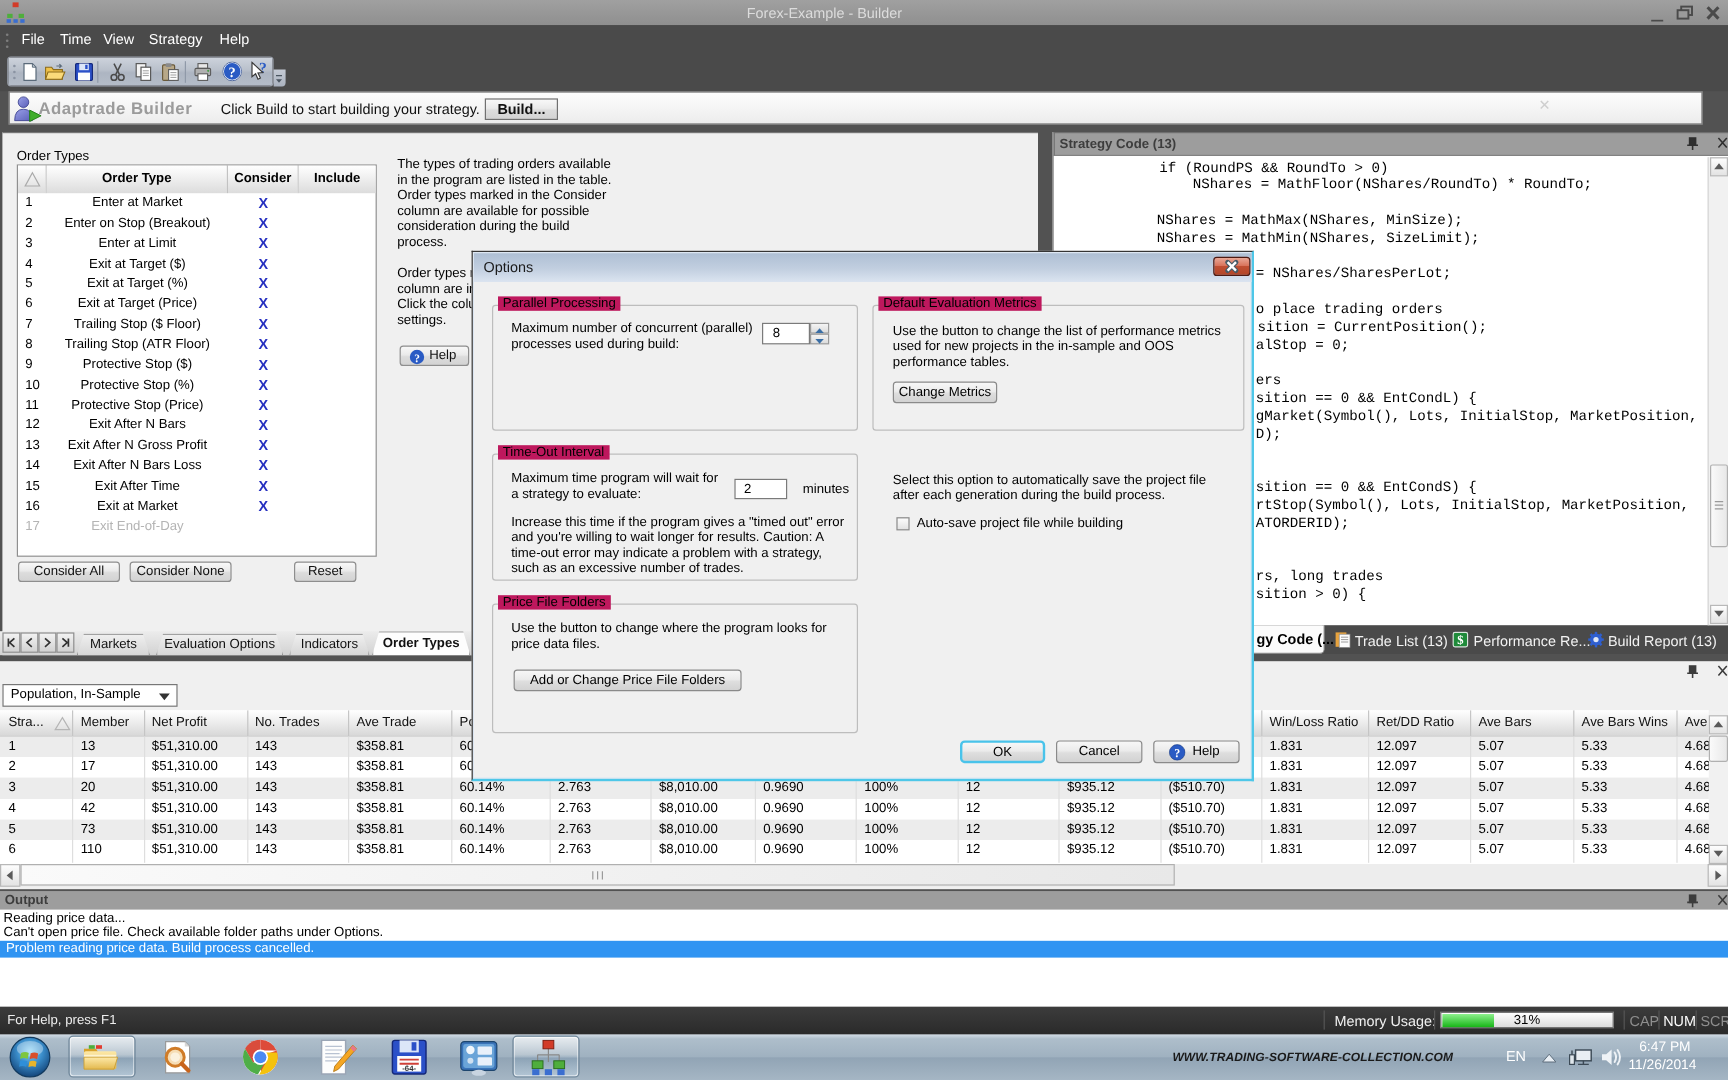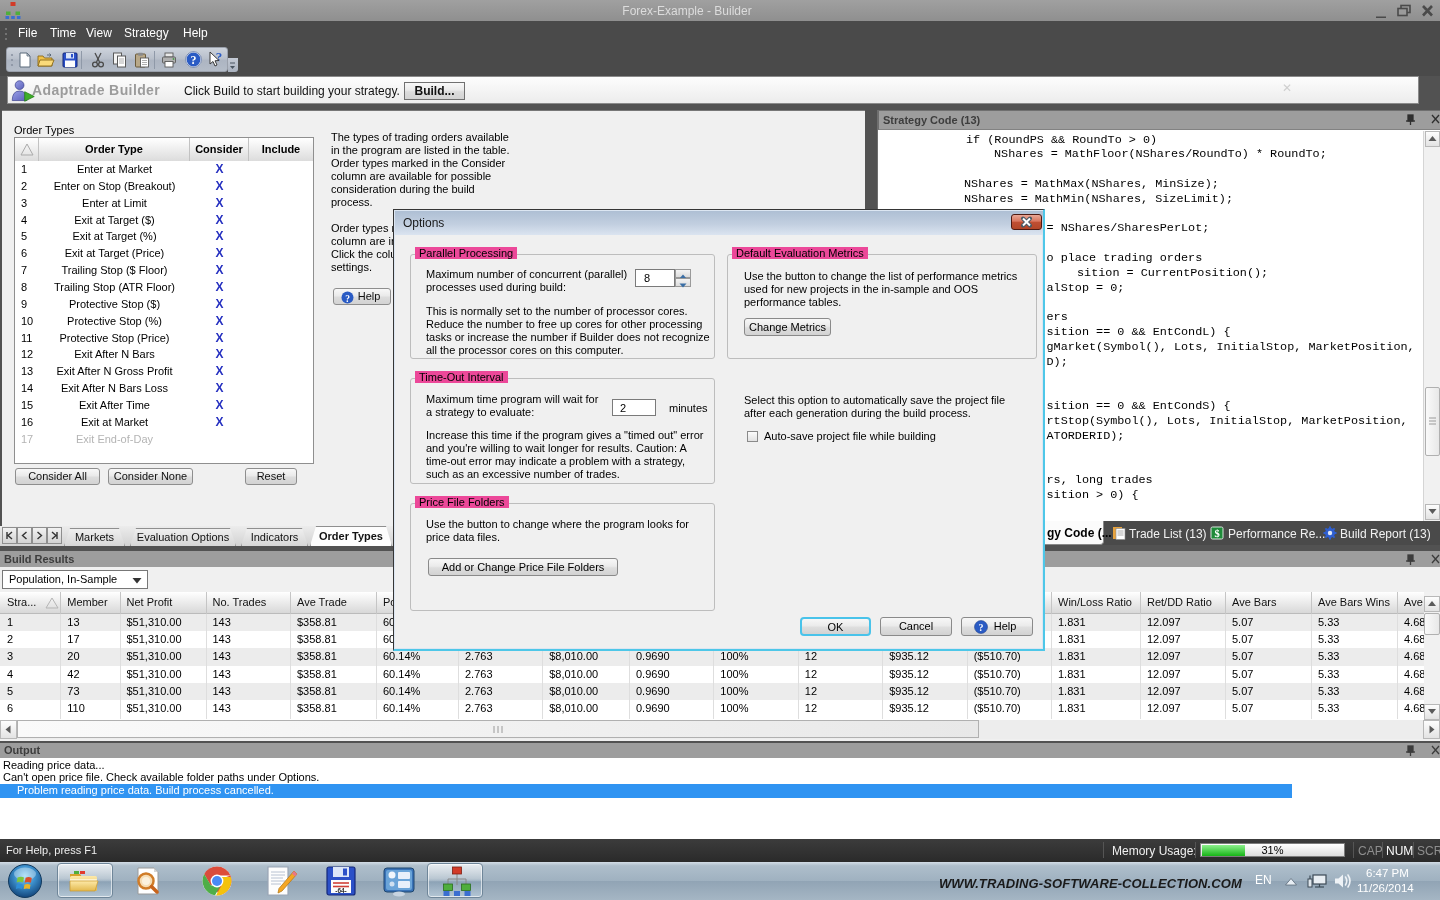--- a/index.html
+++ b/index.html
@@ -54,32 +54,32 @@
 .br-h { position:absolute; top:4px; color:#111; white-space:nowrap; }
 .br-sep { position:absolute; top:0; width:1px; height:22px; background:#c5c5c5; }
 .br-row { position:absolute; left:0; width:1424px; height:17.2px; }
 #br-rows { left:0; top:63px; width:1424px; height:104px; background:#fff; }
 #br-body-white { left:0; top:41px; width:1424px; height:128px; background:#fff; }
 .br-c { position:absolute; top:2px; color:#000; white-space:nowrap; }
 
 #output { left:0; top:743px; width:1440px; height:96px; background:#fff; }
 #out-head { left:0; top:0; width:1440px; height:15px; background:#9d9d9d; color:#3d3d3d; font-weight:bold; }
 .outline { position:absolute; left:3px; color:#000; }
-#out-blue { left:0; top:41px; width:1292px; height:14px; background:#3094f2; color:#fff; padding-left:17px; }
+#out-blue { left:0; top:41px; width:1440px; height:14px; background:#3094f2; color:#fff; padding-left:5px; }
 
 #statusbar { left:0; top:839px; width:1440px; height:23px; background:linear-gradient(#3c3c3c,#2a2a2a); color:#eee; }
 
 #taskbar { left:0; top:862px; width:1440px; height:38px; background:linear-gradient(#d3dde6,#aebecb 10%,#9fb1c0 50%,#91a4b5 51%,#a5b6c4); }
 .tbtn { position:absolute; top:1px; width:56px; height:35px; border:1px solid #6f8699; border-radius:4px; background:linear-gradient(rgba(255,255,255,0.7),rgba(255,255,255,0.25) 45%,rgba(130,160,185,0.3) 55%,rgba(200,220,235,0.45)); box-shadow:inset 0 0 0 1px rgba(255,255,255,0.6); }
 
 #dialog { left:393px; top:209px; width:652px; height:442px; background:#f0f0f0; border:1px solid #353535; border-right:2px solid #4ec7e8; border-bottom:2px solid #4ec7e8; box-shadow:inset 0 0 0 1px #dce6f2; }
 #dlg-title { left:1px; top:1px; width:648px; height:24px; background:linear-gradient(#aebfd4,#c2cfe0 55%,#dbe4f0); color:#1a1a1a; font-size:12px; }
 #dlg-close { left:617px; top:4px; width:31px; height:16px; background:linear-gradient(#e9a796,#d9755d 45%,#c04f33 50%,#b34628); border:1px solid #4e1a12; border-radius:3px; color:#fff; text-align:center; font-size:10px; font-weight:bold; line-height:14px; }
 .grp { position:absolute; border:1px solid #bdbdbd; border-radius:3px; }
-.grp-label { position:absolute; top:-8px; left:4px; background:#ec4899; padding:0 4px; color:#000; }
+.grp-label { position:absolute; top:-8px; left:4px; background:#be185d; padding:0 4px; color:#000; }
 .dtext { position:absolute; color:#000; line-height:13.1px; }
 .dfield { position:absolute; background:#fff; border:1px solid #7a7a7a; color:#000; }
 .dbtn { position:absolute; background:linear-gradient(#f7f7f7,#ebebeb 45%,#dedede 55%,#d2d2d2); border:1px solid #8a8a8a; border-radius:3px; color:#000; text-align:center; }
 </style>
 </head>
 <body>
 
 <div class="abs" id="titlebar"></div>
 <div class="abs" id="title">Forex-Example - Builder</div>
 <svg class="abs" style="left:4px;top:1px;" width="18" height="19" viewBox="0 0 18 19">
@@ -327,23 +327,20 @@
 
 <div class="abs" id="rightpanel">
   <div class="abs" id="rp-head">
       <span style="position:absolute;left:4px;top:3px;">Strategy Code (13)</span>
     </div>
 <div class="abs" id="codewrap"></div>
 </div>
 <div class="abs" id="rp-tabs"></div>
 
 <div class="abs" id="buildresults">
-  <div class="abs" id="br-head">
-      <span style="position:absolute;left:4px;top:2px;">Build Results</span>
-    </div>
   <div class="abs" id="br-dd">Population, In-Sample<svg style="position:absolute;right:5px;top:6px;" width="10" height="7">
         <polygon points="0.5,1 9.5,1 5,6.5" fill="#333"></polygon>
       </svg></div>
   <div class="abs" id="br-body-white"></div>
 <div class="abs" id="br-tablehead">
 <span class="br-h" style="left:7.0px;">Stra...</span>
 <span class="br-h" style="left:67.3px;">Member</span>
 <span class="br-h" style="left:126.5px;">Net Profit</span>
 <span class="br-h" style="left:212.5px;">No. Trades</span>
 <span class="br-h" style="left:297.0px;">Ave Trade</span>
@@ -637,21 +634,21 @@
         <line x1="17" y1="14" x2="17" y2="20"></line>
       </g>
 <rect x="12.5" y="2" width="9" height="7" fill="#d23b28" stroke="#7e1e12" stroke-width="0.8"></rect>
 <rect x="3.5" y="19" width="9" height="6.5" fill="#4fae3c" stroke="#2a6e1e" stroke-width="0.8"></rect>
 <rect x="21.5" y="19" width="9" height="6.5" fill="#4fae3c" stroke="#2a6e1e" stroke-width="0.8"></rect>
 <rect x="3.5" y="26" width="6" height="5" fill="#3a6ed0"></rect>
       <rect x="14" y="26" width="6" height="5" fill="#3a6ed0"></rect>
       <rect x="24.5" y="26" width="6" height="5" fill="#3a6ed0"></rect>
 </svg>
 
-<span style="position:absolute;left:939px;top:14px;font-size:13px;font-weight:bold;font-style:italic;color:#1a1a1a;letter-spacing:0.1px;">WWW.TRADING-SOFTWARE-COLLECTION.COM</span>
+<span style="position:absolute;left:977px;top:14px;font-size:10px;font-weight:bold;font-style:italic;color:#1a1a1a;letter-spacing:0.1px;">WWW.TRADING-SOFTWARE-COLLECTION.COM</span>
 
 <span style="position:absolute;left:1255px;top:11px;font-size:12px;color:#fff;">EN</span>
 <svg style="position:absolute;left:1284px;top:15px;" width="14" height="10">
       <polygon points="7,1.5 12.5,8 1.5,8" fill="#e8eef4" stroke="#5a6a78" stroke-width="0.8"></polygon>
     </svg>
 <svg style="position:absolute;left:1306px;top:9px;" width="22" height="20" viewBox="0 0 22 20">
 <rect x="7" y="4" width="13" height="9" fill="#e9eef3" stroke="#3c4a56" stroke-width="1.2"></rect>
 <line x1="13.5" y1="13" x2="13.5" y2="16" stroke="#3c4a56" stroke-width="1.2"></line>
       <line x1="9" y1="16" x2="18" y2="16" stroke="#3c4a56" stroke-width="1.2"></line>
 <rect x="2" y="8" width="4" height="8" fill="#dfe6ec" stroke="#3c4a56" stroke-width="1"></rect>
@@ -663,21 +660,21 @@
 </svg>
 <span style="position:absolute;left:1366px;top:5px;font-size:11.5px;color:#fff;">6:47 PM</span>
 <span style="position:absolute;left:1357px;top:20px;font-size:11.5px;color:#fff;">11/26/2014</span>
 </div>
 <div class="codeline" style="left:966px;top:132.5px;">if (RoundPS &amp;&amp; RoundTo &gt; 0)</div>
 <div class="codeline" style="left:994px;top:147.3px;">NShares = MathFloor(NShares/RoundTo) * RoundTo;</div>
 <div class="codeline" style="left:964px;top:176.9px;">NShares = MathMax(NShares, MinSize);</div>
 <div class="codeline" style="left:964px;top:191.7px;">NShares = MathMin(NShares, SizeLimit);</div>
 <div class="codeline" style="left:1046.5px;top:221.3px;">= NShares/SharesPerLot;</div>
 <div class="codeline" style="left:1046.5px;top:250.9px;">o place trading orders</div>
-<div class="codeline" style="left:1066px;top:265.7px;padding-left:11px;">sition = CurrentPosition();</div>
+<div class="codeline" style="left:1037px;top:265.7px;padding-left:11px;">sition = CurrentPosition();</div>
 <div class="codeline" style="left:1046.5px;top:280.5px;">alStop = 0;</div>
 <div class="codeline" style="left:1046.5px;top:310.1px;">ers</div>
 <div class="codeline" style="left:1046.5px;top:324.9px;">sition == 0 &amp;&amp; EntCondL) {</div>
 <div class="codeline" style="left:1046.5px;top:339.7px;">gMarket(Symbol(), Lots, InitialStop, MarketPosition,</div>
 <div class="codeline" style="left:1046.5px;top:354.5px;">D);</div>
 <div class="codeline" style="left:1046.5px;top:398.9px;">sition == 0 &amp;&amp; EntCondS) {</div>
 <div class="codeline" style="left:1046.5px;top:413.7px;">rtStop(Symbol(), Lots, InitialStop, MarketPosition,</div>
 <div class="codeline" style="left:1046.5px;top:428.5px;">ATORDERID);</div>
 <div class="codeline" style="left:1046.5px;top:472.9px;">rs, long trades</div>
 <div class="codeline" style="left:1046.5px;top:487.7px;">sition &gt; 0) {</div>
@@ -837,21 +834,20 @@
 <div class="dtext" style="left:32px;top:58px;">Maximum number of concurrent (parallel)<br>processes used during build:</div>
 <div class="dfield" style="left:241px;top:59px;width:40px;height:18px;padding:2px 0 0 8px;">8</div>
 <div class="abs" style="left:281px;top:59px;width:16px;height:18px;">
  <div style="position:absolute;left:0;top:0;width:16px;height:9px;background:linear-gradient(#f4f4f4,#dcdcdc);border:1px solid #9a9a9a;"><svg width="14" height="7">
           <polygon points="7,1.5 10.5,5.5 3.5,5.5" fill="#3a6ea5"></polygon>
         </svg></div>
  <div style="position:absolute;left:0;top:9px;width:16px;height:9px;background:linear-gradient(#f4f4f4,#dcdcdc);border:1px solid #9a9a9a;"><svg width="14" height="7">
           <polygon points="7,5.5 10.5,1.5 3.5,1.5" fill="#3a6ea5"></polygon>
         </svg></div>
 </div>
-<div class="dtext" style="left:32px;top:95px;">This is normally set to the number of processor cores.<br>Reduce the number to free up cores for other processing<br>tasks or increase the number if Builder does not recognize<br>all the processor cores on this computer.</div>
 
 <div class="dtext" style="left:32px;top:183px;">Maximum time program will wait for<br>a strategy to evaluate:</div>
 <div class="dfield" style="left:218px;top:189px;width:44px;height:17px;padding:2px 0 0 7px;">2</div>
 <div class="dtext" style="left:275px;top:192px;">minutes</div>
 <div class="dtext" style="left:32px;top:219px;">Increase this time if the program gives a "timed out" error<br>and you're willing to wait longer for results. Caution: A<br>time-out error may indicate a problem with a strategy,<br>such as an excessive number of trades.</div>
 
 <div class="dtext" style="left:32px;top:308px;">Use the button to change where the program looks for<br>price data files.</div>
 <div class="dbtn" style="left:34px;top:348px;width:190px;height:18px;line-height:16px;">Add or Change Price File Folders</div>
 
 <div class="dtext" style="left:350px;top:60px;">Use the button to change the list of performance metrics<br>used for new projects in the in-sample and OOS<br>performance tables.</div>

